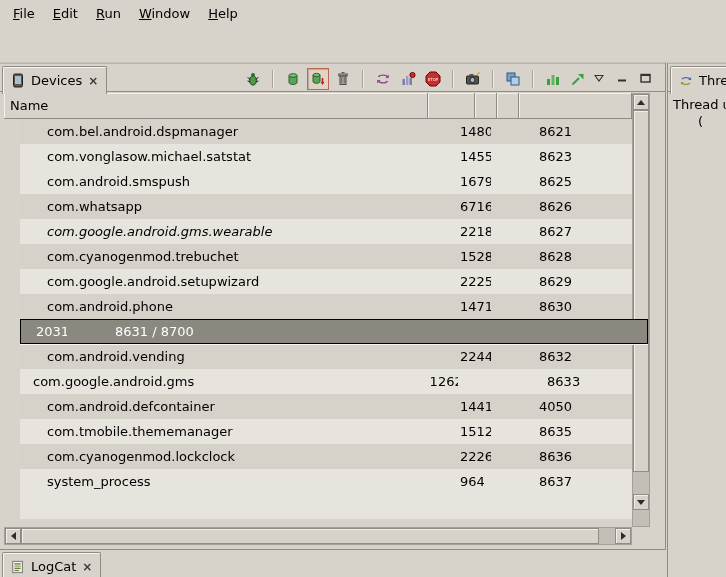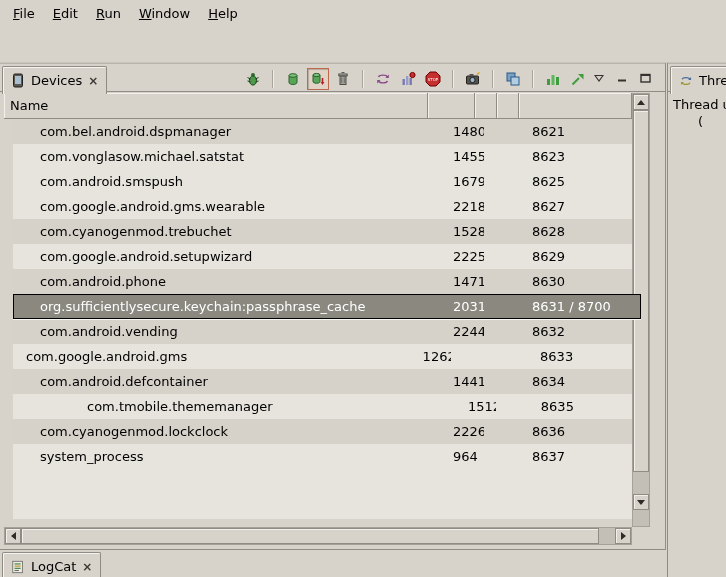--- a/index.html
+++ b/index.html
@@ -45,21 +45,21 @@
   .tb-btn.pressed { border: 1px solid #bb6a4e; background: #e2d3c7; box-shadow: inset 1px 1px 1px #b9a99d; }
   .tb-sep { width: 2px; height: 18px; margin: 0 5px; border-left: 1px solid #a8a49c; border-right: 1px solid #efece6; }
   .wc-btn { width: 16px; height: 16px; display: flex; align-items: center; justify-content: center; }
 
   
   .table-wrap { position: absolute; left: 4px; top: 30px; width: 646px; height: 452px; }
   .table-header { position: absolute; left: 0; top: 0; width: 628px; height: 26px; display: flex; }
   .hcell { height: 26px; line-height: 25px; padding-left: 6px; background: var(--window-bg);
            border-right: 1px solid #8f8c85; border-bottom: 1px solid #8f8c85;
            box-shadow: inset 1px 1px 0 #f4f1ec; overflow: hidden; white-space: nowrap; font-size: 13px; }
-  .table-body { position: absolute; left: 9px; top: 26px; width: 628px; height: 400px; overflow: hidden; background: var(--row-odd); }
+  .table-body { position: absolute; left: 16px; top: 26px; width: 628px; height: 400px; overflow: hidden; background: var(--row-odd); }
   .trow { display: flex; height: 25px; line-height: 25px; white-space: nowrap; font-size: 13px; }
   .trow.even { background: var(--row-even); }
   .trow.odd  { background: var(--row-odd); }
   .trow.selected { background: var(--selection-bg); color: var(--selection-fg);
                    outline: 1px solid #000; outline-offset: -1px; box-shadow: 0 1px 0 #f8f6f1; position: relative; z-index: 1; }
   .tcell { overflow: hidden; white-space: nowrap; }
   .cell-name { padding-left: 27px; }
   .cell-pid  { padding-left: 16px; }
   .cell-port { padding-left: 4px; }
   .below-rows { position: absolute; left: 0; top: 426px; width: 628px; height: 8px; background: var(--window-bg); }
@@ -240,22 +240,29 @@
             <div class="tcell" style="width: 22px;"></div>
             <div class="tcell cell-port" style="width: 113px;">8623</div>
           </div>
           <div class="trow odd">
             <div class="tcell cell-name" style="width: 424px;">com.android.smspush</div>
             <div class="tcell cell-pid" style="width: 47px;">1679</div>
             <div class="tcell" style="width: 22px;"></div>
             <div class="tcell" style="width: 22px;"></div>
             <div class="tcell cell-port" style="width: 113px;">8625</div>
           </div>
-          <div class="trow odd">
-            <div class="tcell cell-name" style="width: 424px;">com.google.android.gms.wearable</div>
+          <div class="trow even">
+            <div class="tcell cell-name" style="width: 424px;">com.whatsapp</div>
+            <div class="tcell cell-pid" style="width: 47px;">6716</div>
+            <div class="tcell" style="width: 22px;"></div>
+            <div class="tcell" style="width: 22px;"></div>
+            <div class="tcell cell-port" style="width: 113px;">8626</div>
+          </div>
+          <div class="trow odd">
+            <div class="tcell cell-name" style="width: 424px; font-style: italic;">com.google.android.gms.wearable</div>
             <div class="tcell cell-pid" style="width: 47px;">22185</div>
             <div class="tcell" style="width: 22px;"></div>
             <div class="tcell" style="width: 22px;"></div>
             <div class="tcell cell-port" style="width: 113px;">8627</div>
           </div>
           <div class="trow even">
             <div class="tcell cell-name" style="width: 424px;">com.cyanogenmod.trebuchet</div>
             <div class="tcell cell-pid" style="width: 47px;">1528</div>
             <div class="tcell" style="width: 22px;"></div>
             <div class="tcell" style="width: 22px;"></div>
@@ -269,21 +276,20 @@
             <div class="tcell cell-port" style="width: 113px;">8629</div>
           </div>
           <div class="trow even">
             <div class="tcell cell-name" style="width: 424px;">com.android.phone</div>
             <div class="tcell cell-pid" style="width: 47px;">1471</div>
             <div class="tcell" style="width: 22px;"></div>
             <div class="tcell" style="width: 22px;"></div>
             <div class="tcell cell-port" style="width: 113px;">8630</div>
           </div>
           <div class="trow selected">
-            <div class="tcell cell-name" style="width: 424px;">org.sufficientlysecure.keychain:passphrase_cache</div>
             <div class="tcell cell-pid" style="width: 47px;">20311</div>
             <div class="tcell" style="width: 22px;"></div>
             <div class="tcell" style="width: 22px;"></div>
             <div class="tcell cell-port" style="width: 113px;">8631 / 8700</div>
           </div>
           <div class="trow even">
             <div class="tcell cell-name" style="width: 424px;">com.android.vending</div>
             <div class="tcell cell-pid" style="width: 47px;">22440</div>
             <div class="tcell" style="width: 22px;"></div>
             <div class="tcell" style="width: 22px;"></div>
@@ -294,24 +300,24 @@
             <div class="tcell cell-pid" style="width: 47px;">12623</div>
             <div class="tcell" style="width: 22px;"></div>
             <div class="tcell" style="width: 22px;"></div>
             <div class="tcell cell-port" style="width: 113px; margin-left: 44px;">8633</div>
           </div>
           <div class="trow even">
             <div class="tcell cell-name" style="width: 424px;">com.android.defcontainer</div>
             <div class="tcell cell-pid" style="width: 47px;">14411</div>
             <div class="tcell" style="width: 22px;"></div>
             <div class="tcell" style="width: 22px;"></div>
-            <div class="tcell cell-port" style="width: 113px;">8634</div>
-          </div>
-          <div class="trow odd">
-            <div class="tcell cell-name" style="width: 424px; margin-left: 47px;">com.tmobile.thememanager</div>
+            <div class="tcell cell-port" style="width: 113px;">4050</div>
+          </div>
+          <div class="trow odd">
+            <div class="tcell cell-name" style="width: 424px;">com.tmobile.thememanager</div>
             <div class="tcell cell-pid" style="width: 47px;">1512</div>
             <div class="tcell" style="width: 22px;"></div>
             <div class="tcell" style="width: 22px;"></div>
             <div class="tcell cell-port" style="width: 113px;">8635</div>
           </div>
           <div class="trow even">
             <div class="tcell cell-name" style="width: 424px;">com.cyanogenmod.lockclock</div>
             <div class="tcell cell-pid" style="width: 47px;">22265</div>
             <div class="tcell" style="width: 22px;"></div>
             <div class="tcell" style="width: 22px;"></div>

